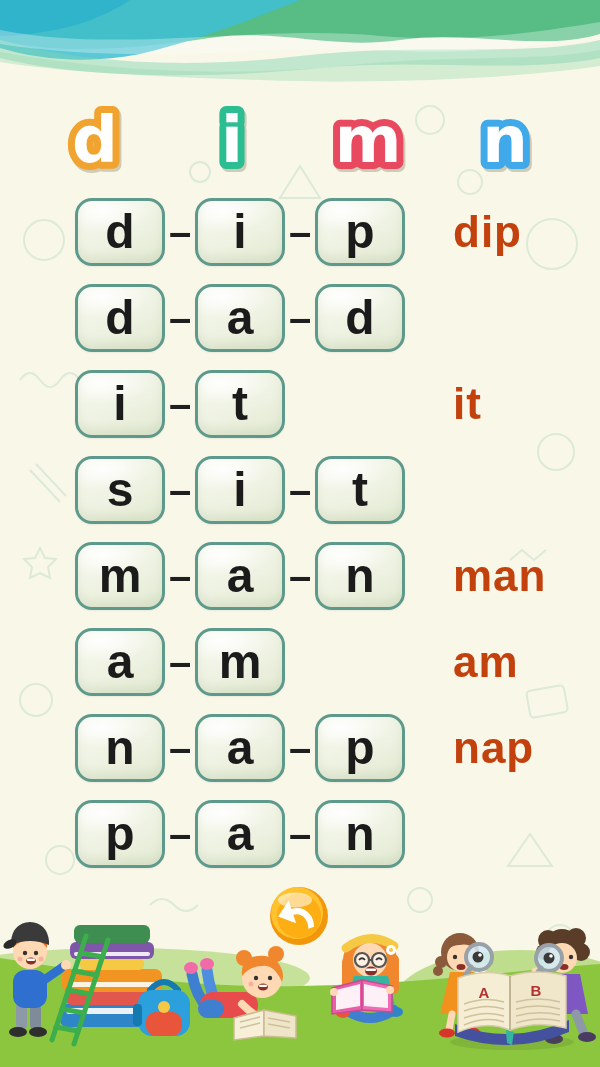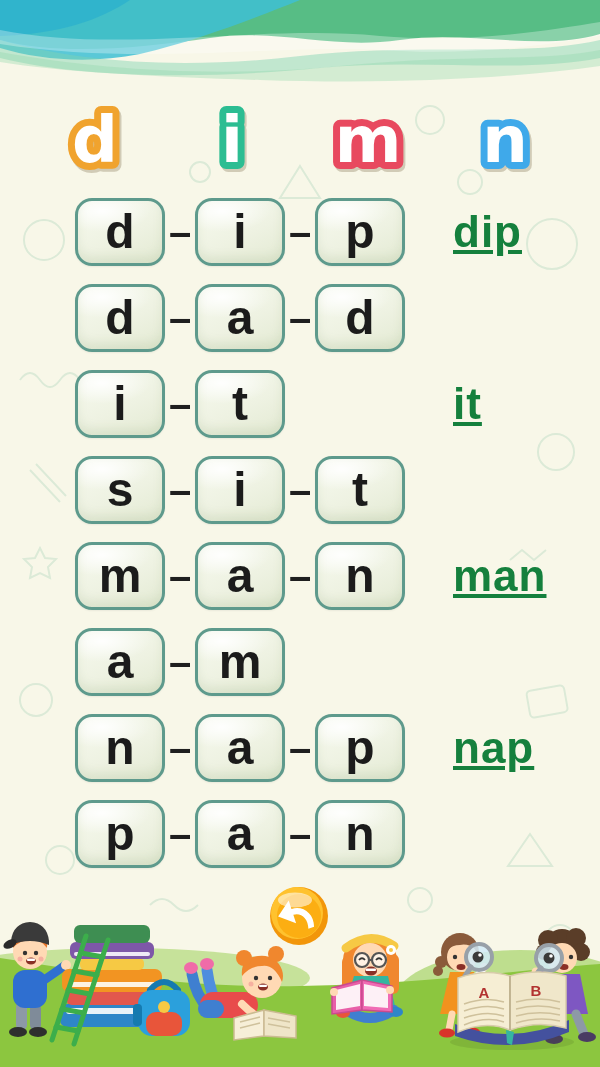--- a/index.html
+++ b/index.html
@@ -32,21 +32,21 @@
     display:flex;align-items:center;justify-content:center;
     cursor:pointer;padding:0;
   }
   .tile-letter{font-size:48px;font-weight:bold;color:#1b1b1b;line-height:1;}
   .dash{
     width:30px;flex:0 0 30px;text-align:center;
     font-size:40px;font-weight:bold;color:#1f1f1f;line-height:68px;
   }
   .word{
     position:absolute;left:378px;top:0;height:68px;line-height:68px;
-    font-size:44px;font-weight:bold;color:#15803d;letter-spacing:1px;white-space:nowrap;text-decoration:underline;
+    font-size:44px;font-weight:bold;color:#c2410c;letter-spacing:1px;white-space:nowrap;
   }
   .back-btn{
     position:absolute;left:268px;top:885px;width:62px;height:62px;z-index:6;
     padding:0;border:none;background:transparent;cursor:pointer;
   }
   .scene{position:absolute;left:0;bottom:0;z-index:5;}
 </style>
 </head>
 <body>
 
@@ -169,20 +169,21 @@
     </div>
 
     <div class="word-row">
       <button class="tile">
           <span class="tile-letter">a</span>
         </button>
       <span class="dash">–</span>
       <button class="tile">
           <span class="tile-letter">m</span>
         </button>
+      <span class="word">am</span>
     </div>
 
     <div class="word-row">
       <button class="tile">
           <span class="tile-letter">n</span>
         </button>
       <span class="dash">–</span>
       <button class="tile">
           <span class="tile-letter">a</span>
         </button>

